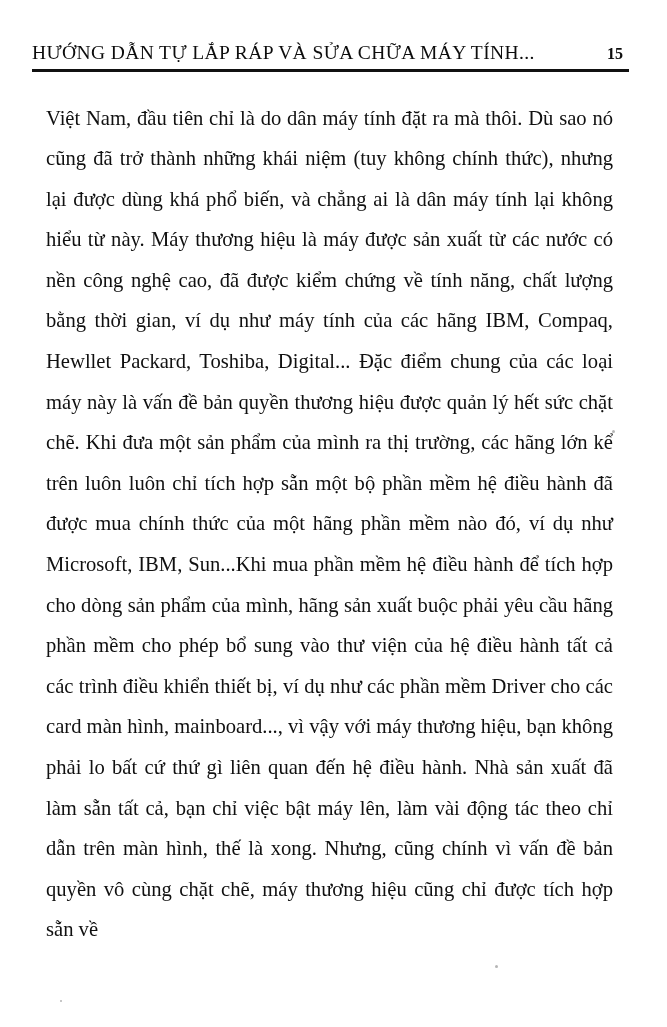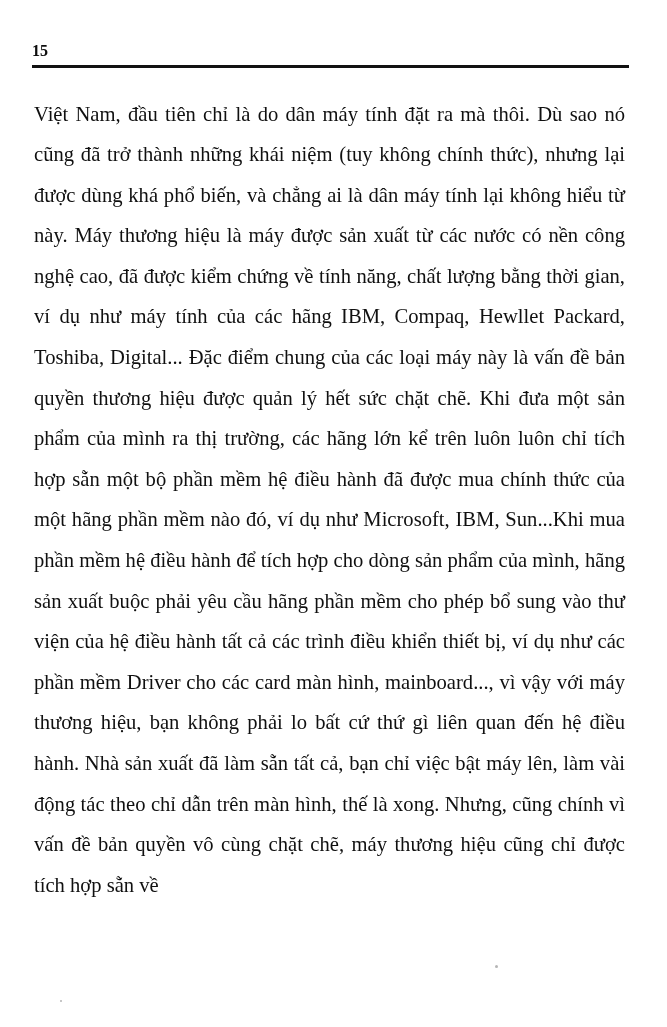--- a/index.html
+++ b/index.html
@@ -54,37 +54,38 @@
     padding: 0 6px 0 4px;
     font-family: "Liberation Serif", serif;
     font-size: 20.6px;
     line-height: 40.6px;
     text-align: justify;
     text-justify: inter-word;
     color: #101010;
     hyphens: none;
   }
   .body-text p {
-    margin: 0;
+    margin: 12px;
     text-indent: 0;
   }
   
   .speck {
     position: absolute;
     background: #6b6b6b;
     border-radius: 50%;
     opacity: 0.5;
   }
 </style>
 </head>
 <body>
 
 <div class="page">
 
   <div class="header">
+    <div class="header-title">HƯỚNG DẪN  TỰ LẮP RÁP VÀ SỬA CHỮA MÁY TÍNH...</div>
     <div class="header-page">15</div>
   </div>
   <div class="header-rule"></div>
 
   <div class="body-text">
     <p>Việt Nam, đầu tiên chỉ là do dân máy tính đặt ra mà thôi. Dù sao nó cũng đã trở thành những khái niệm (tuy không chính thức), nhưng lại được dùng khá phổ biến, và chẳng ai là dân máy tính lại không hiểu từ này. Máy thương hiệu là máy được sản xuất từ các nước có nền công nghệ cao, đã được kiểm chứng về tính năng, chất lượng bằng thời gian, ví dụ như máy tính của các hãng IBM, Compaq, Hewllet Packard, Toshiba, Digital... Đặc điểm chung của các loại máy này là vấn đề bản quyền thương hiệu được quản lý hết sức chặt chẽ. Khi đưa một sản phẩm của mình ra thị trường, các hãng lớn kể trên luôn luôn chỉ tích hợp sẵn một bộ phần mềm hệ điều hành đã được mua chính thức của một hãng phần mềm nào đó, ví dụ như Microsoft, IBM, Sun...Khi mua phần mềm hệ điều hành để tích hợp cho dòng sản phẩm của mình, hãng sản xuất buộc phải yêu cầu hãng phần mềm cho phép bổ sung vào thư viện của hệ điều hành tất cả các trình điều khiển thiết bị, ví dụ như các phần mềm Driver cho các card màn hình, mainboard..., vì vậy với máy thương hiệu, bạn không phải lo bất cứ thứ gì liên quan đến hệ điều hành. Nhà sản xuất đã làm sẵn tất cả, bạn chỉ việc bật máy lên, làm vài động tác theo chỉ dẫn trên màn hình, thế là xong. Nhưng, cũng chính vì vấn đề bản quyền vô cùng chặt chẽ, máy thương hiệu cũng chỉ được tích hợp sẵn về</p>
   </div>
 
   <div class="speck" style="left:612px; top:430px; width:3px; height:3px;"></div>
   <div class="speck" style="left:495px; top:965px; width:3px; height:3px;"></div>

